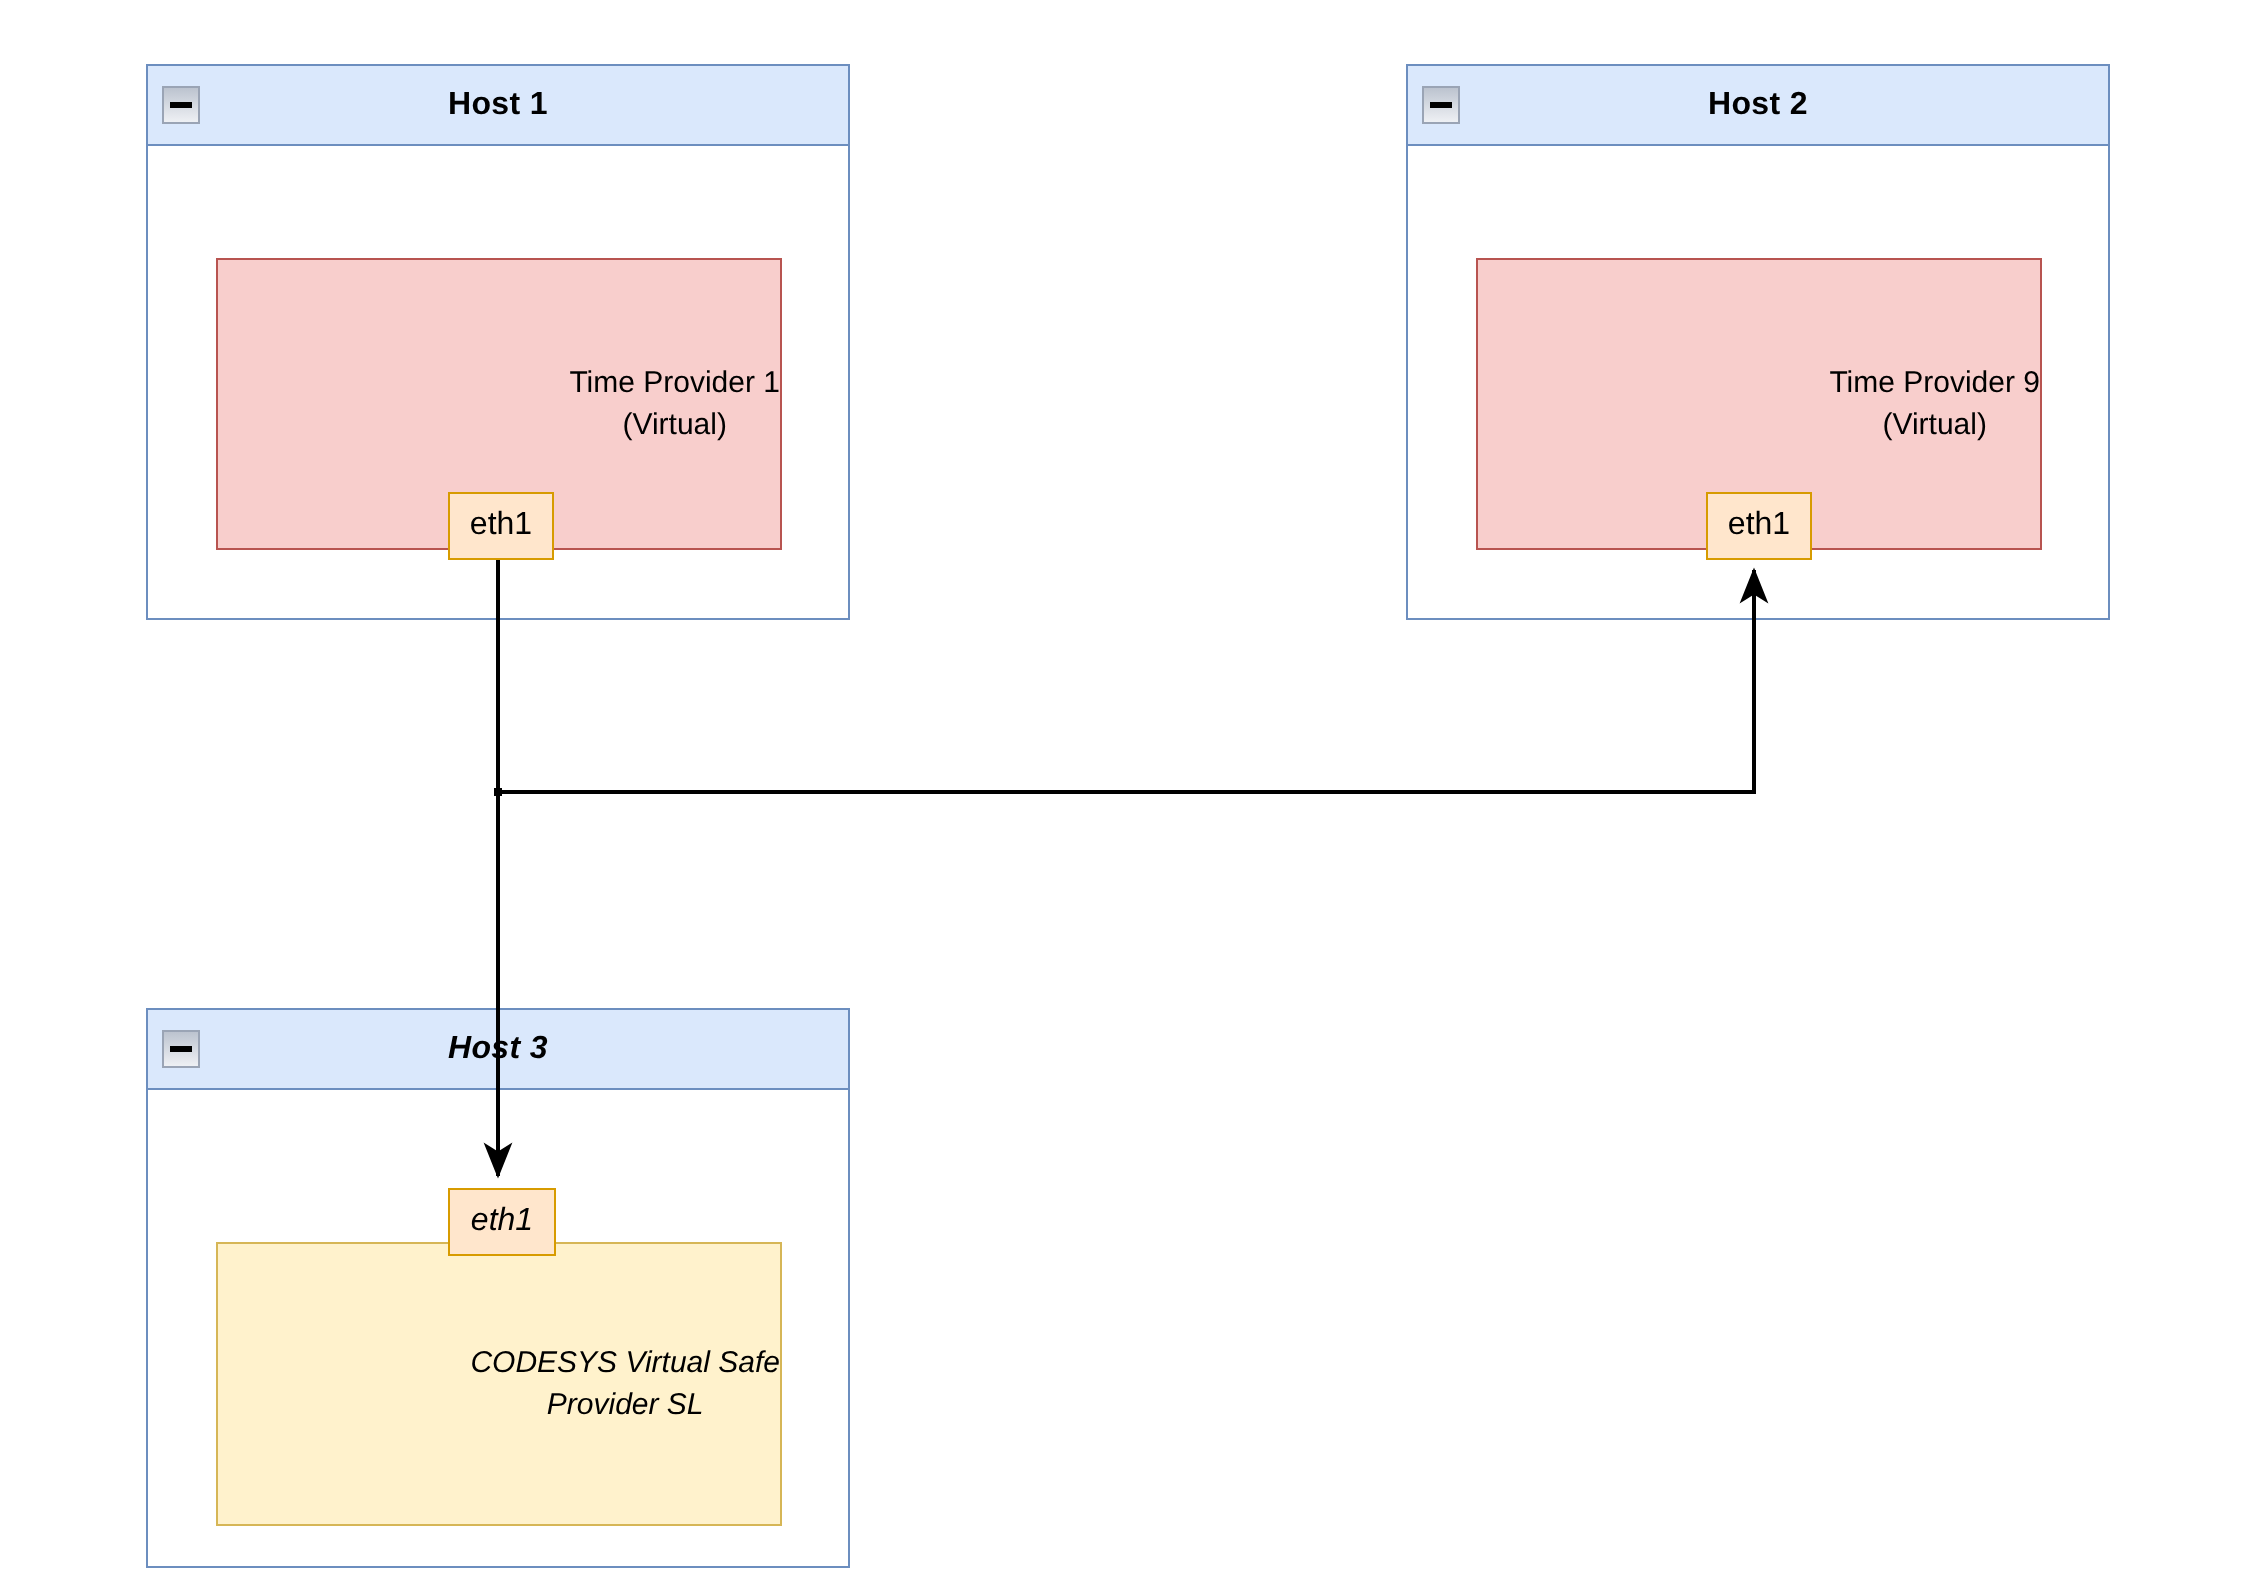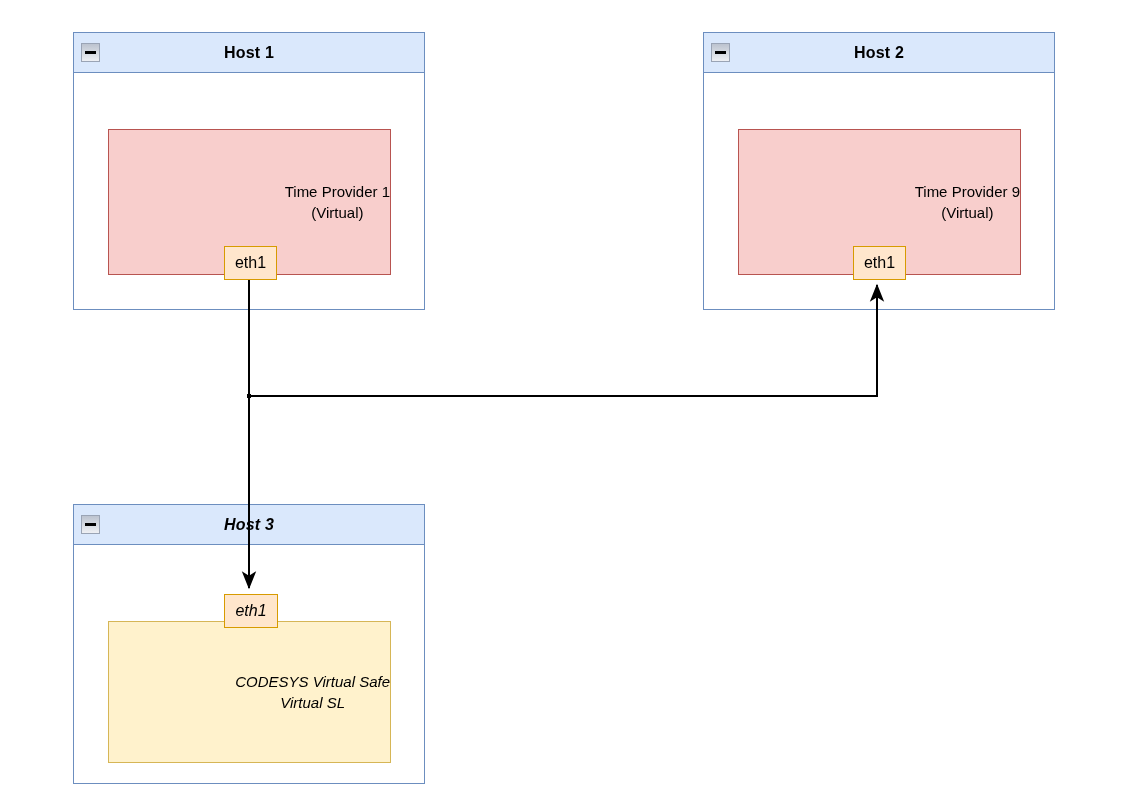--- a/index.html
+++ b/index.html
@@ -180,21 +180,21 @@
     <div class="host-titlebar">
       <div class="collapse-btn">
         <span class="minus"></span>
       </div>
       <span class="host-title">Host 3</span>
     </div>
 
     <div class="comp-box controller" style="left:34px; top:104px; width:283px; height:142px;">
       <div class="comp-label">
         <div>CODESYS Virtual Safe</div>
-        <div>Virtual SL</div>
+        <div>Provider SL</div>
       </div>
     </div>
 
     <div class="port-box" style="left:150px; top:89px; width:54px; height:34px;">
       <span>eth1</span>
     </div>
   </div>
 
 </div>
 

